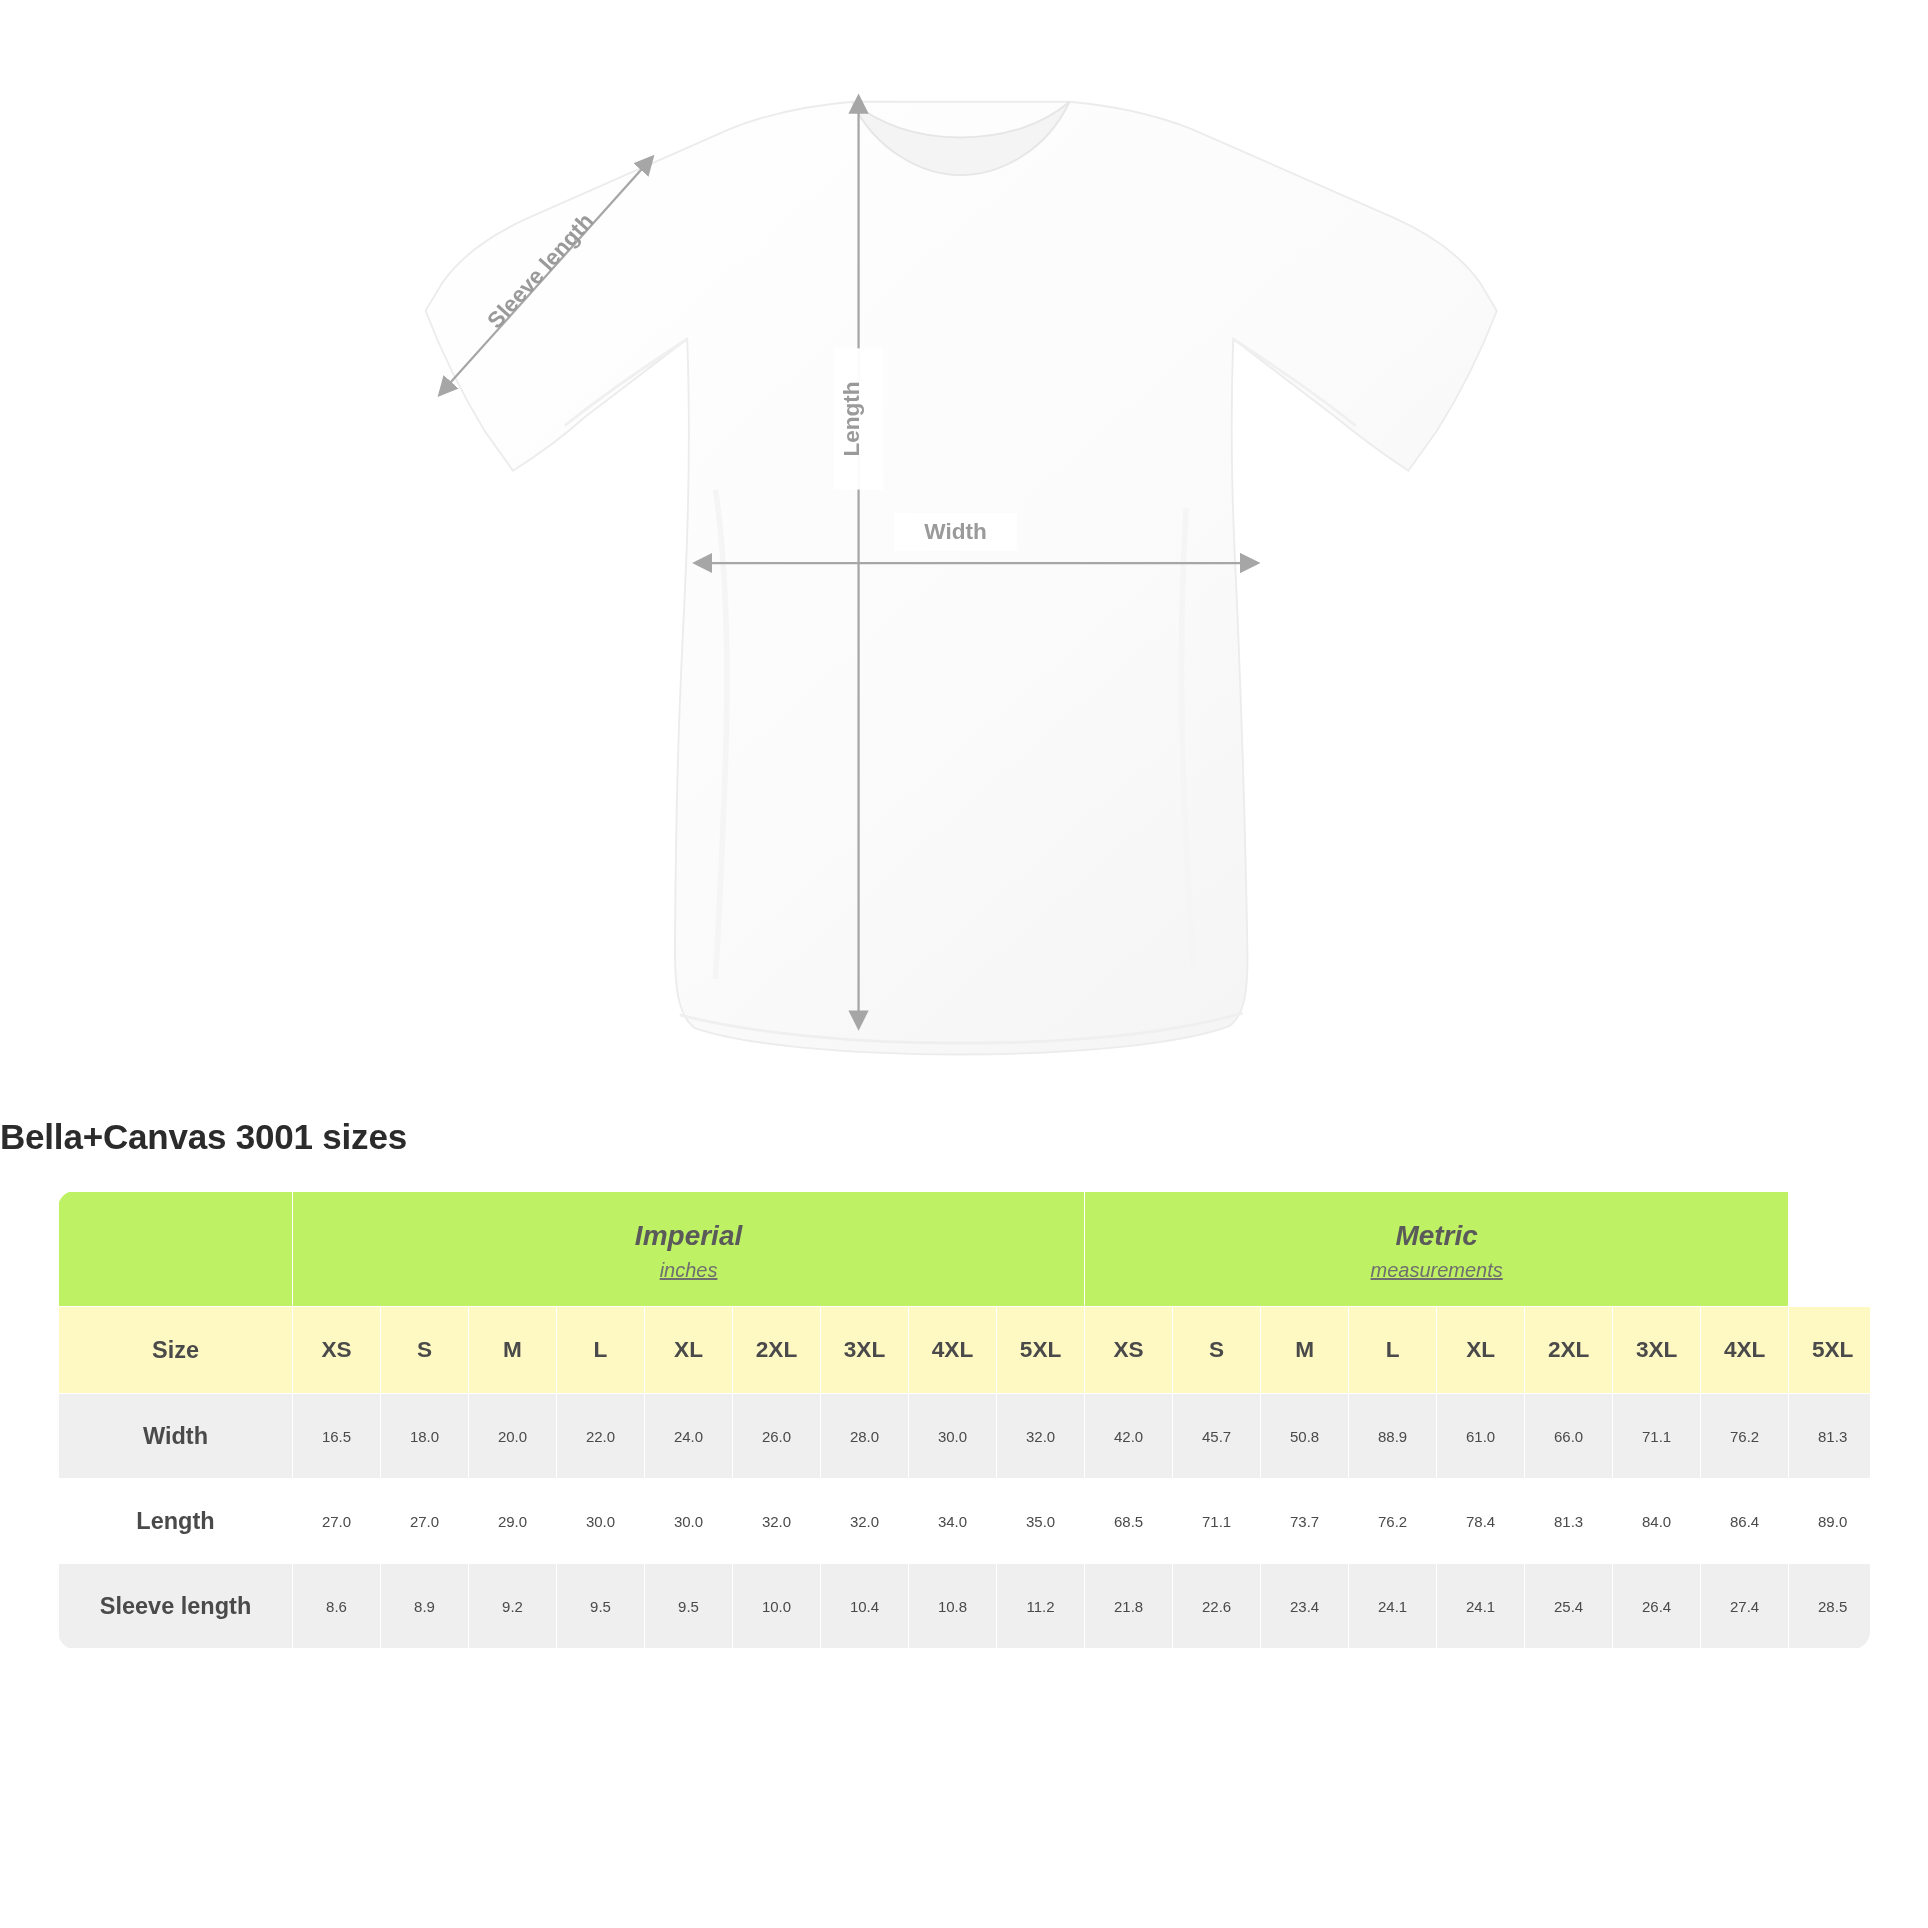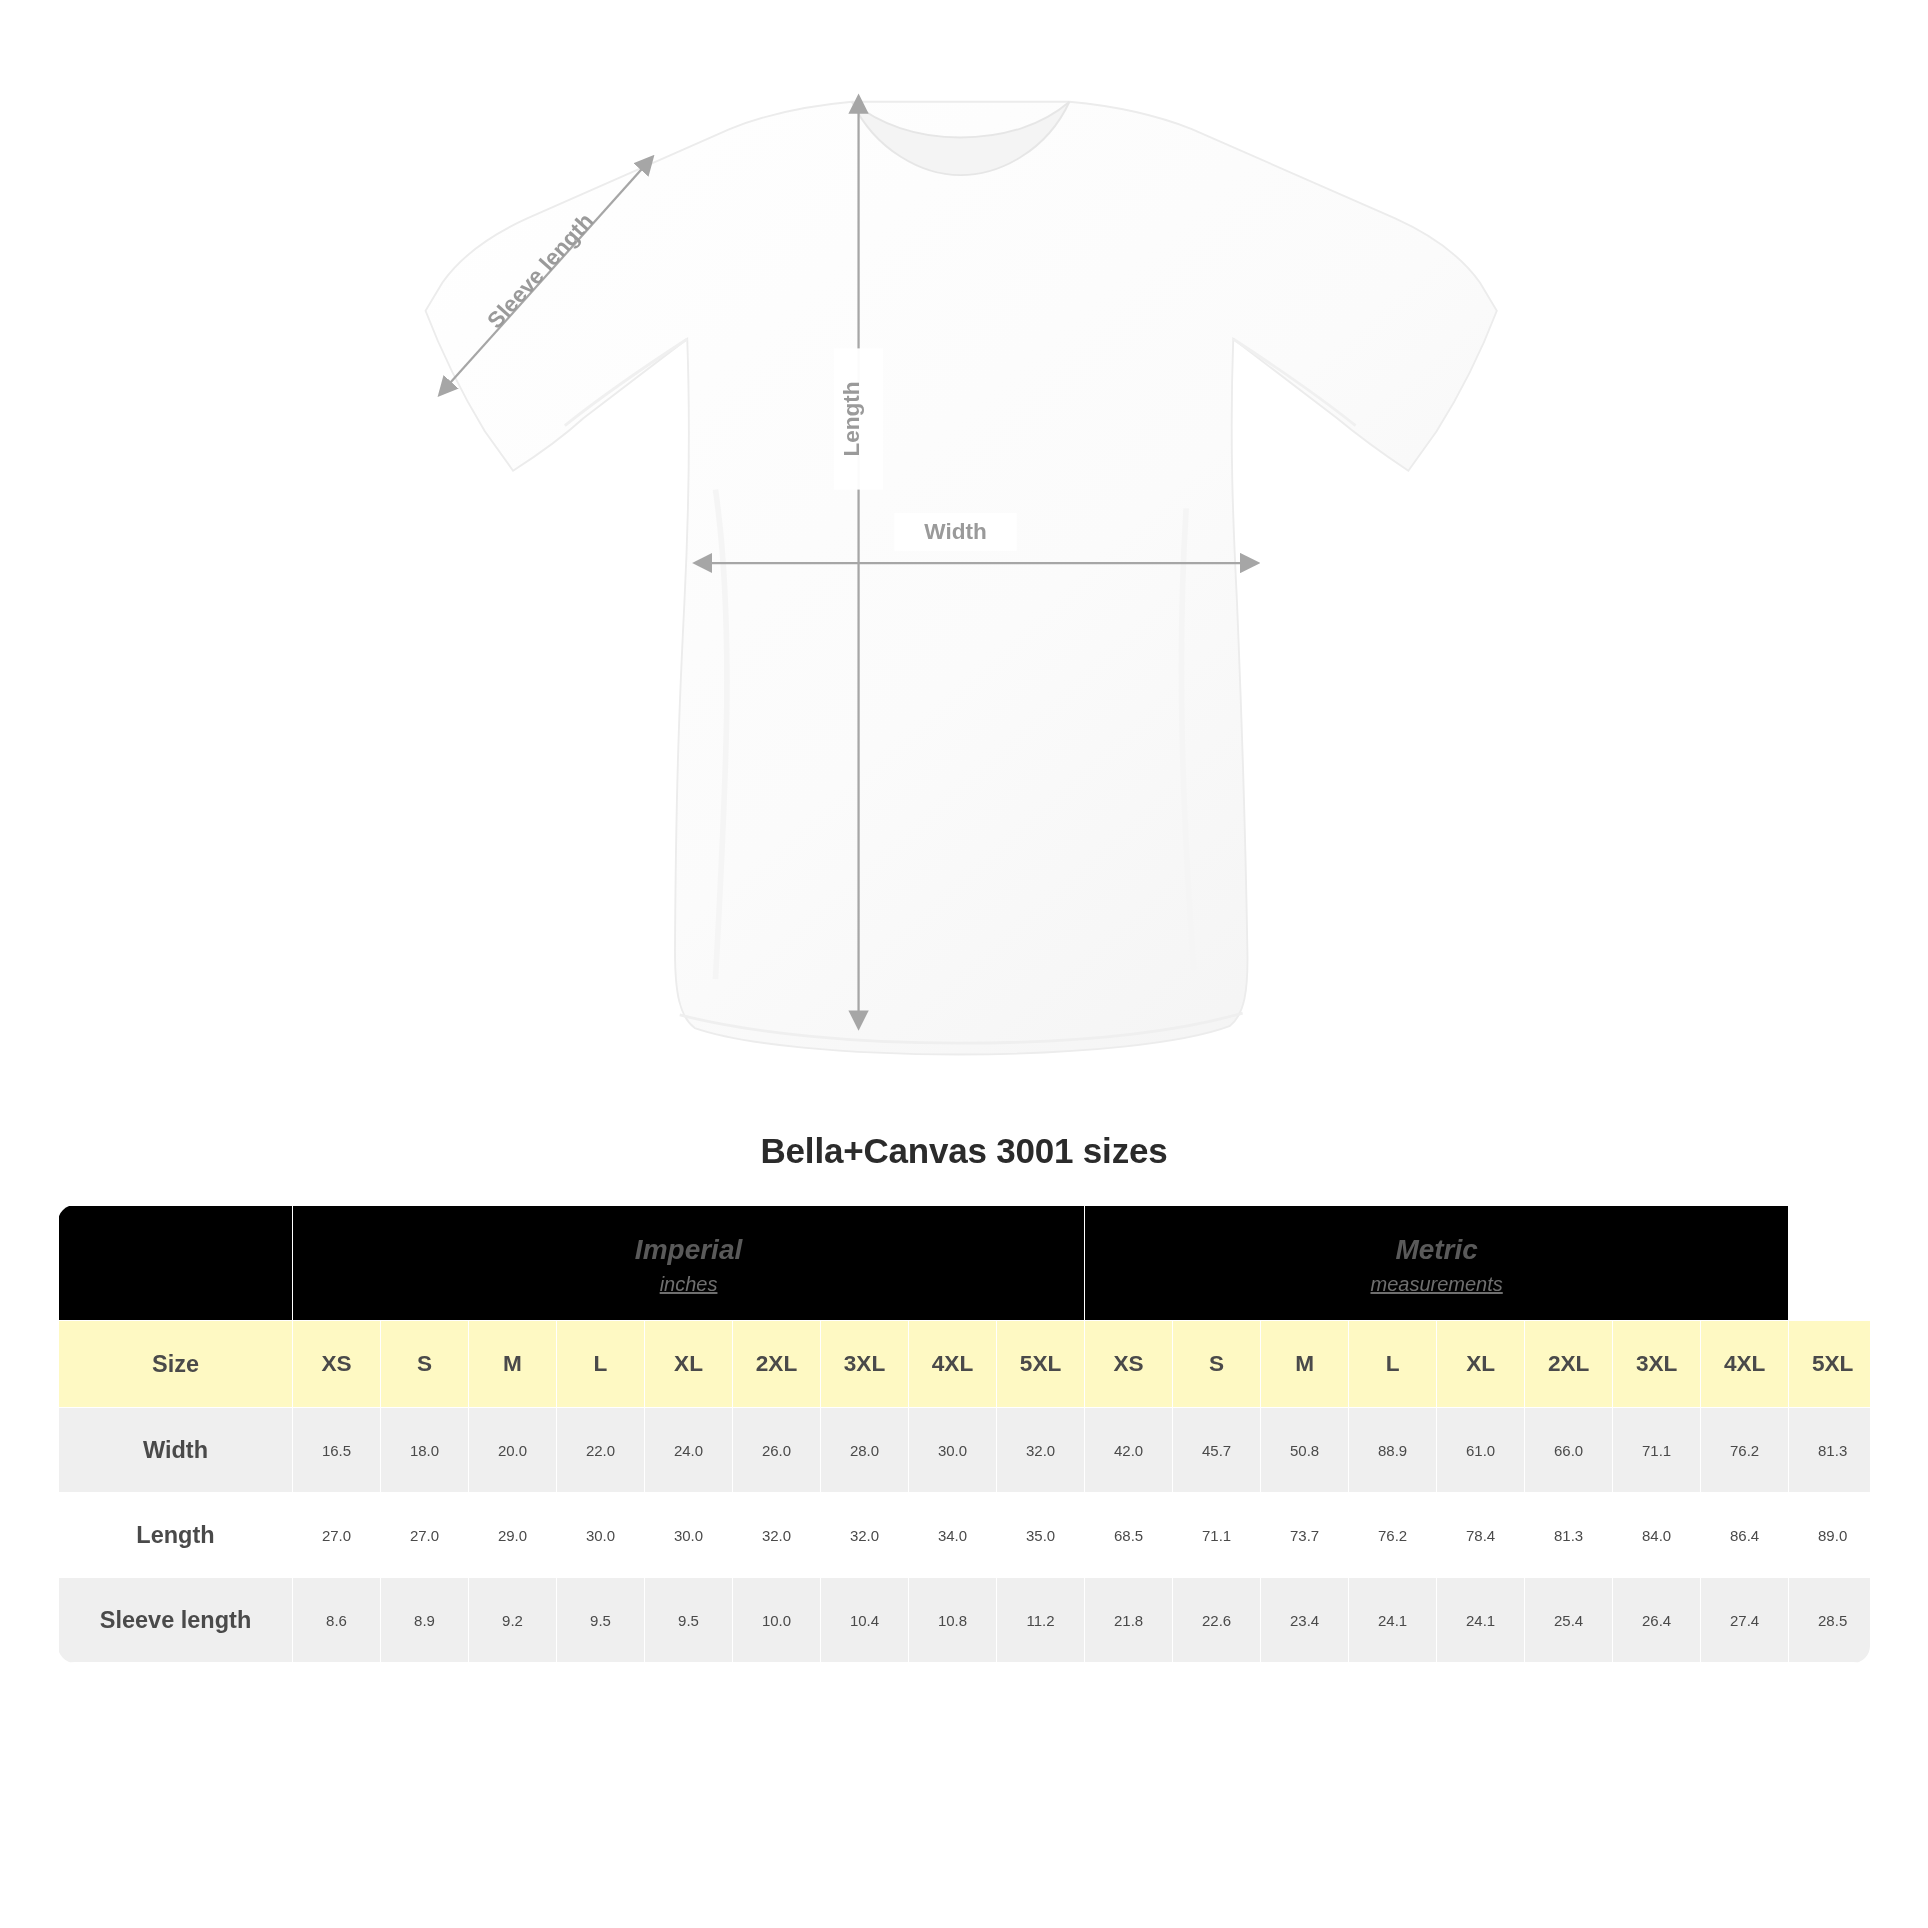--- a/index.html
+++ b/index.html
@@ -18,22 +18,22 @@
   
   .illustration {
     position: relative;
     width: 1928px;
     height: 1111px;
   }
   .shirt-svg { position: absolute; top: 0; left: 0; }
 
   
   .title-block {
-    text-align: center;
-    margin-top: 20px;
+    text-align: left;
+    margin-top: 6px;
   }
   .chart-title {
     font-size: 35px;
     font-weight: bold;
     color: #2b2b2b;
     letter-spacing: -0.2px;
   }
   .chart-note {
     font-size: 20px;
     font-style: italic;
@@ -51,21 +51,21 @@
     border-collapse: collapse;
     width: 1812px;
     table-layout: fixed;
   }
   table.size-table td, table.size-table th {
     border: 0.9px solid #ffffff;
     text-align: center;
     color: #4a4a4a;
   }
   .unit-header td {
-    background: #000000;
+    background: #bef264;
     padding: 26px 0 24.5px 0;
     border: none;
   }
   .unit-name {
     font-size: 28px;
     font-weight: bold;
     font-style: italic;
     color: #5a5a5a;
     line-height: 1.25;
   }

